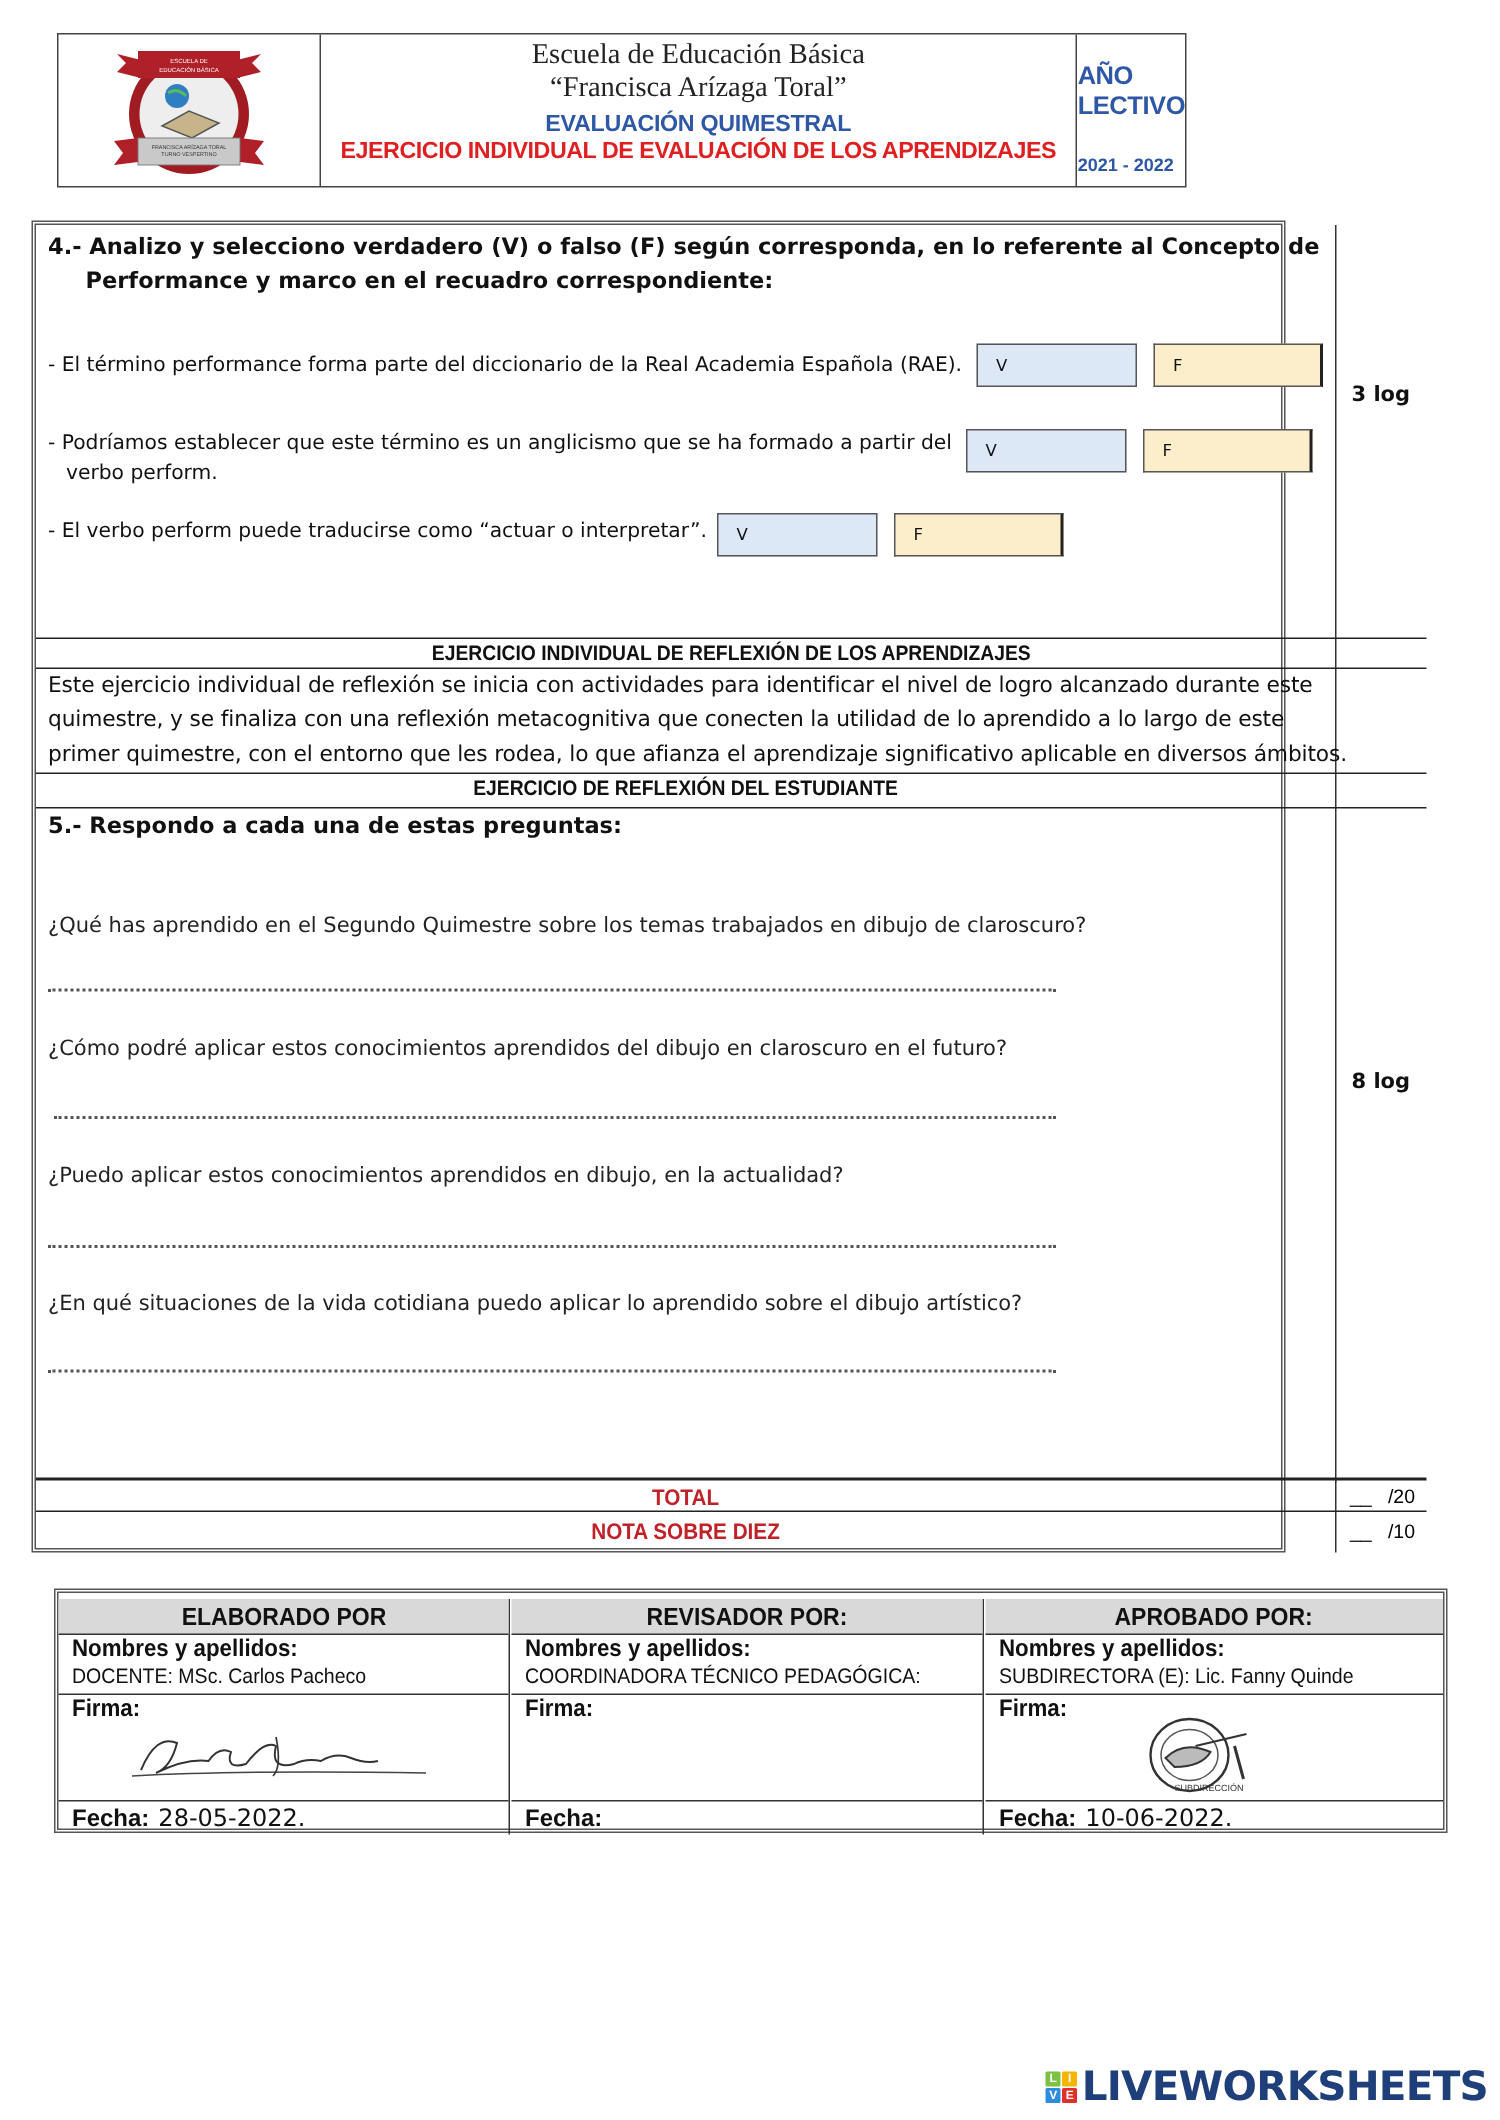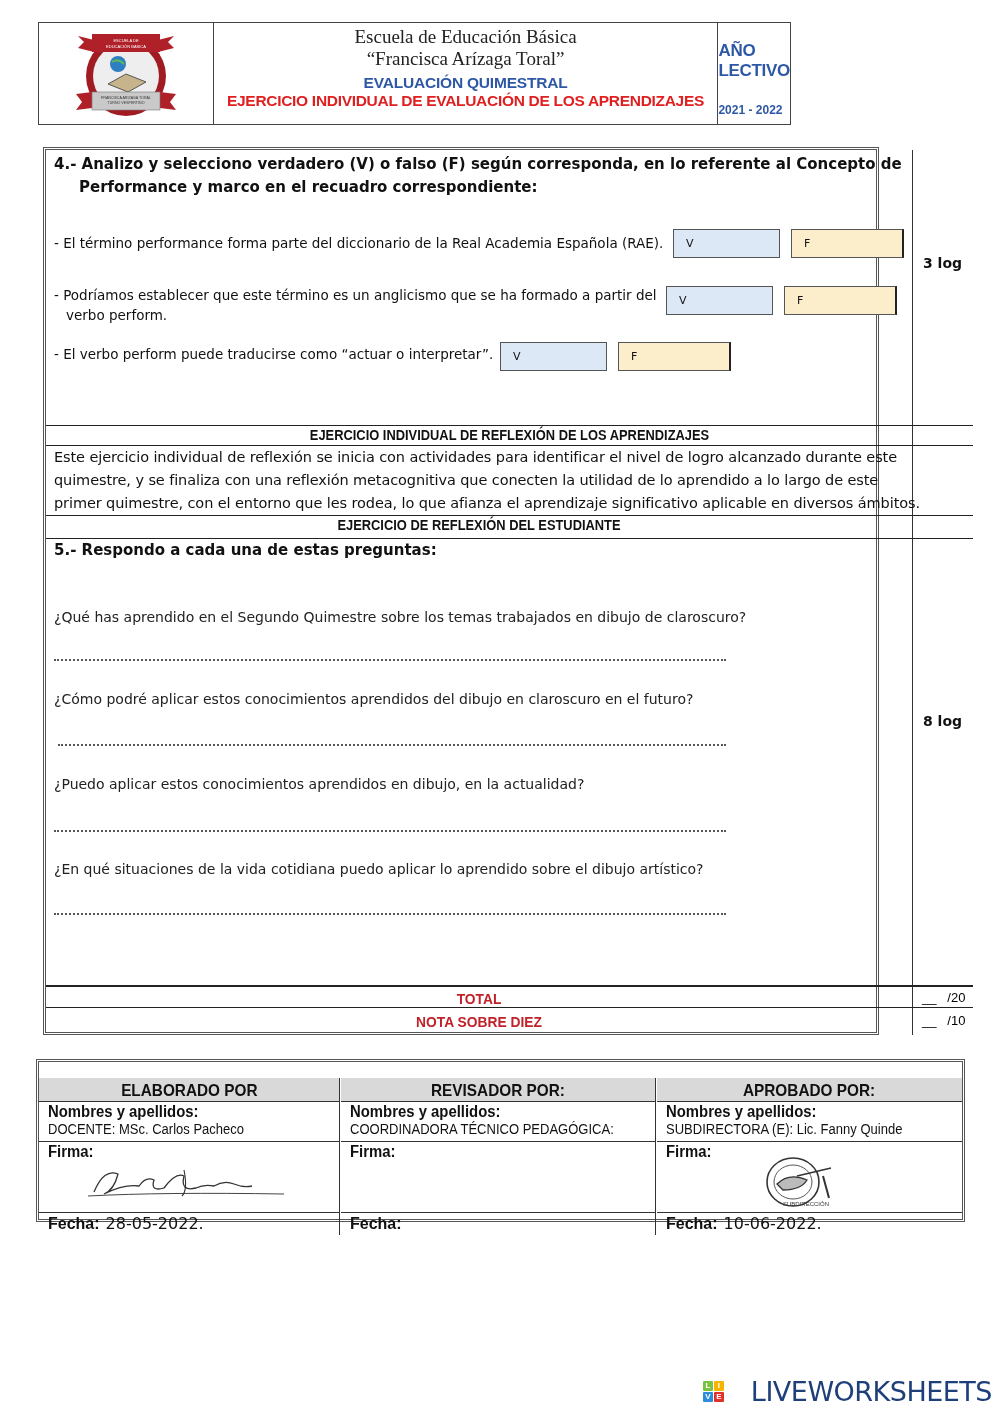--- a/index.html
+++ b/index.html
@@ -13,21 +13,21 @@
   .hdr-logo { width: 185px; border-right: 1px solid #444; display: flex; align-items: center; justify-content: center; }
   .hdr-mid { width: 535px; border-right: 1px solid #444; text-align: center; padding-top: 3px; }
   .hdr-right { flex: 1; text-align: left; padding-top: 18px; }
   .school-line { font-family: "Liberation Serif", serif; font-size: 19px; line-height: 22px; color: #222; }
   .eval-title { font-size: 15.5px; font-weight: bold; color: #2e58a6; margin-top: 4px; letter-spacing: -0.2px; }
   .eval-sub { font-size: 15.5px; font-weight: bold; color: #e02020; letter-spacing: -0.3px; line-height: 18px; }
   .year-label { font-size: 17px; font-weight: bold; color: #2e58a6; letter-spacing: -0.3px; }
   .year-value { font-size: 12px; font-weight: bold; color: #2e58a6; margin-top: 22px; }
 
   
-  .main { left: 43px; top: 147px; width: 836px; height: 888px; border: 3px double #555; text-decoration: underline; }
+  .main { left: 21px; top: 147px; width: 836px; height: 888px; border: 3px double #555; text-decoration: underline; }
   .line-h { position: absolute; height: 1px; background: #222; }
   .line-v { position: absolute; width: 1px; background: #333; }
 
   .q4-title { left: 8px; top: 3px; width: 850px; font-family: "DejaVu Sans", sans-serif; font-weight: bold; font-size: 15px; line-height: 23px; }
   .q4-title .indent { padding-left: 25px; }
   .stmt { font-family: "DejaVu Sans", sans-serif; font-size: 13.5px; line-height: 20px; color: #111; }
   .box { position: absolute; height: 29px; border: 1px solid #555; font-family: "DejaVu Sans", sans-serif; font-size: 11px; padding-left: 12px; line-height: 27px; cursor: pointer; }
   .box.v { background: #dde8f6; }
   .box.f { background: #fdeecb; border-right: 2px solid #222; }
   .score { font-family: "DejaVu Sans", sans-serif; font-weight: bold; font-size: 14px; }
@@ -35,36 +35,36 @@
   .sec-heading { font-family: "Liberation Sans", sans-serif; font-weight: bold; font-size: 14px; text-align: center; transform: scaleX(0.92); }
   .para { font-family: "DejaVu Sans", sans-serif; font-size: 14.5px; line-height: 23px; letter-spacing: -0.1px; }
   .q5-title { font-family: "DejaVu Sans", sans-serif; font-weight: bold; font-size: 15px; }
   .question { font-family: "DejaVu Sans", sans-serif; font-size: 14px; color: #222; }
   .dots { height: 1px; border-bottom: 2px dotted #555; }
   .total-label { font-weight: bold; font-size: 15px; color: #c0222a; text-align: center; transform: scaleX(0.92); }
   .total-val { font-size: 13px; color: #000000; }
 
   
   .sig { left: 36px; top: 1059px; width: 929px; height: 163px; border: 3px double #555; }
-  .sig-col { position: absolute; top: 16px; height: 100%; }
+  .sig-col { position: absolute; top: 4px; height: 100%; }
   .sig-head { height: 24px; background: #d9d9d9; border-bottom: 1px solid #333; text-align: center; font-weight: bold; font-size: 16.5px; line-height: 24px; transform-origin: center; }
   .sig-head span { display: inline-block; transform: scaleX(0.93); }
   .sig-name { height: 40px; border-bottom: 1px solid #333; padding-left: 9px; }
   .sig-name .lbl { font-weight: bold; font-size: 16px; line-height: 19px; transform: scaleX(0.93); transform-origin: left; display: block; }
   .sig-name .val { font-size: 14px; line-height: 17px; transform: scaleX(0.93); transform-origin: left; display: block; white-space: nowrap; }
   .sig-firma { height: 71px; border-bottom: 1px solid #333; padding-left: 9px; position: relative; }
   .sig-firma .lbl { font-weight: bold; font-size: 16px; line-height: 20px; display: block; transform: scaleX(0.93); transform-origin: left; }
   .sig-fecha { height: 22px; padding-left: 9px; line-height: 22px; white-space: nowrap; }
   .sig-fecha .lbl { font-weight: bold; font-size: 16px; }
   .sig-fecha .val { font-family: "DejaVu Sans", sans-serif; font-size: 16px; margin-left: 6px; }
 
   .brand { right: 8px; top: 1376px; display: flex; align-items: center; }
   .brand-grid { display: grid; grid-template-columns: 10px 10px; grid-template-rows: 10px 10px; gap: 1px; margin-right: 3px; }
   .brand-grid div { font-size: 8px; font-weight: bold; color: #fff; text-align: center; line-height: 10px; border-radius: 1px; }
-  .brand-text { font-family: "DejaVu Sans", sans-serif; font-weight: normal; font-size: 27px; color: #1f3f7a; letter-spacing: -0.5px; margin-left: 24px; }
+  .brand-text { font-family: "DejaVu Sans", sans-serif; font-weight: bold; font-size: 27px; color: #1f3f7a; letter-spacing: -0.5px; }
 </style>
 </head>
 <body>
 
 <div class="abs header">
   <div class="hdr-logo">
     <svg width="108" height="96" viewBox="0 0 108 96">
       <circle cx="54" cy="50" r="40" fill="#a01c22"></circle>
       <circle cx="54" cy="50" r="33" fill="#eeeeee"></circle>
       <path d="M6 10 L22 14 L22 26 L6 22 L12 16 Z" fill="#b02028"></path>

